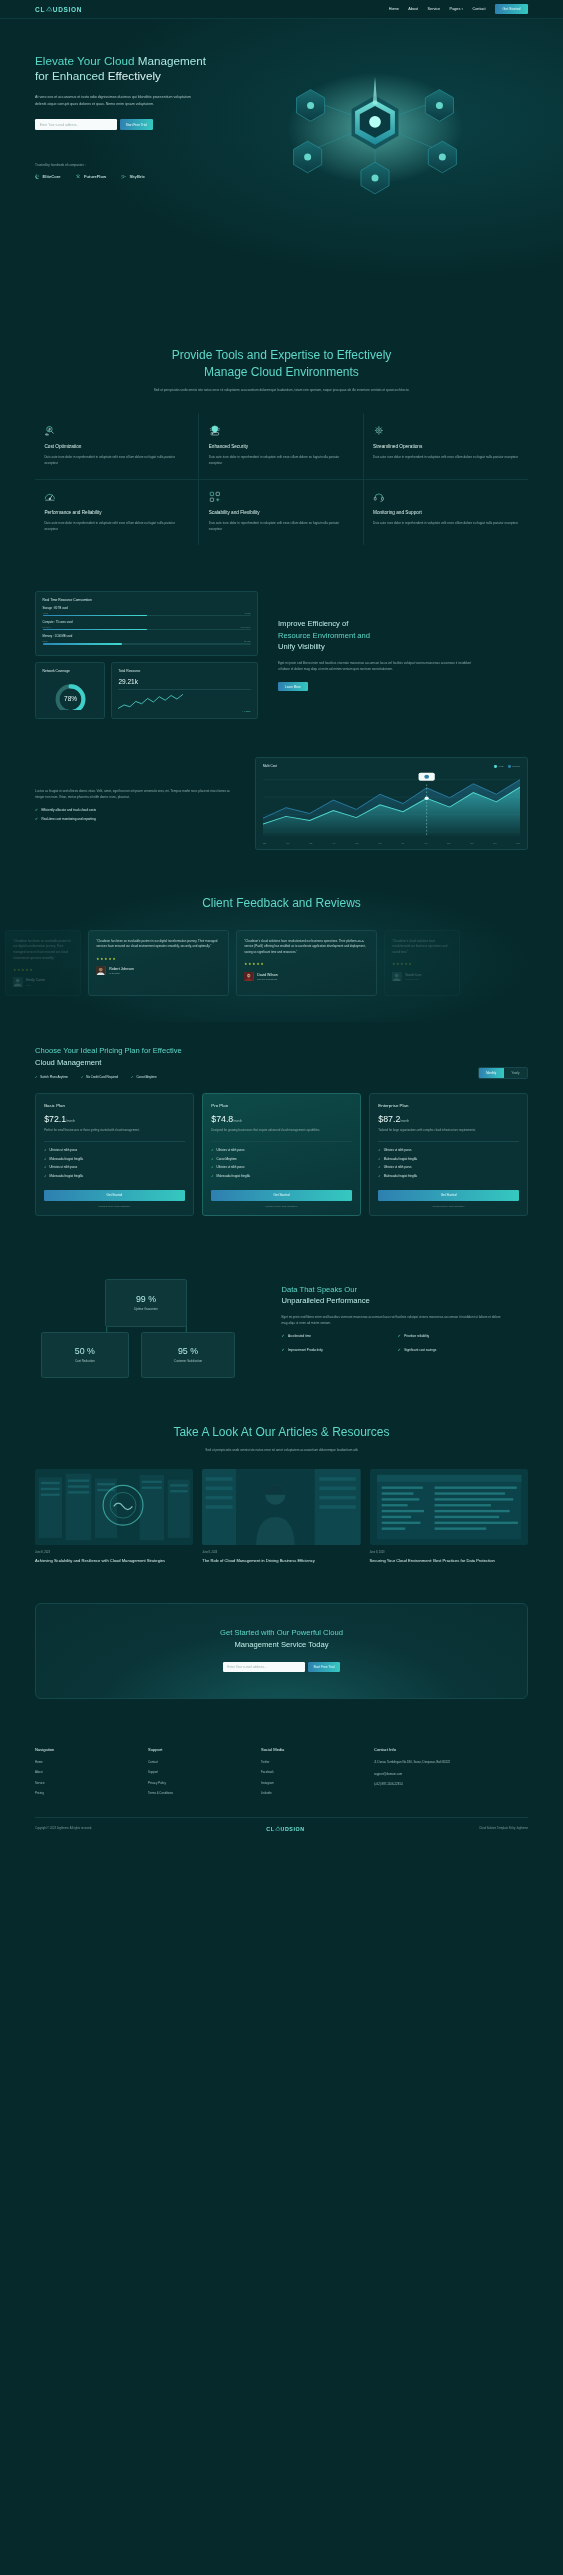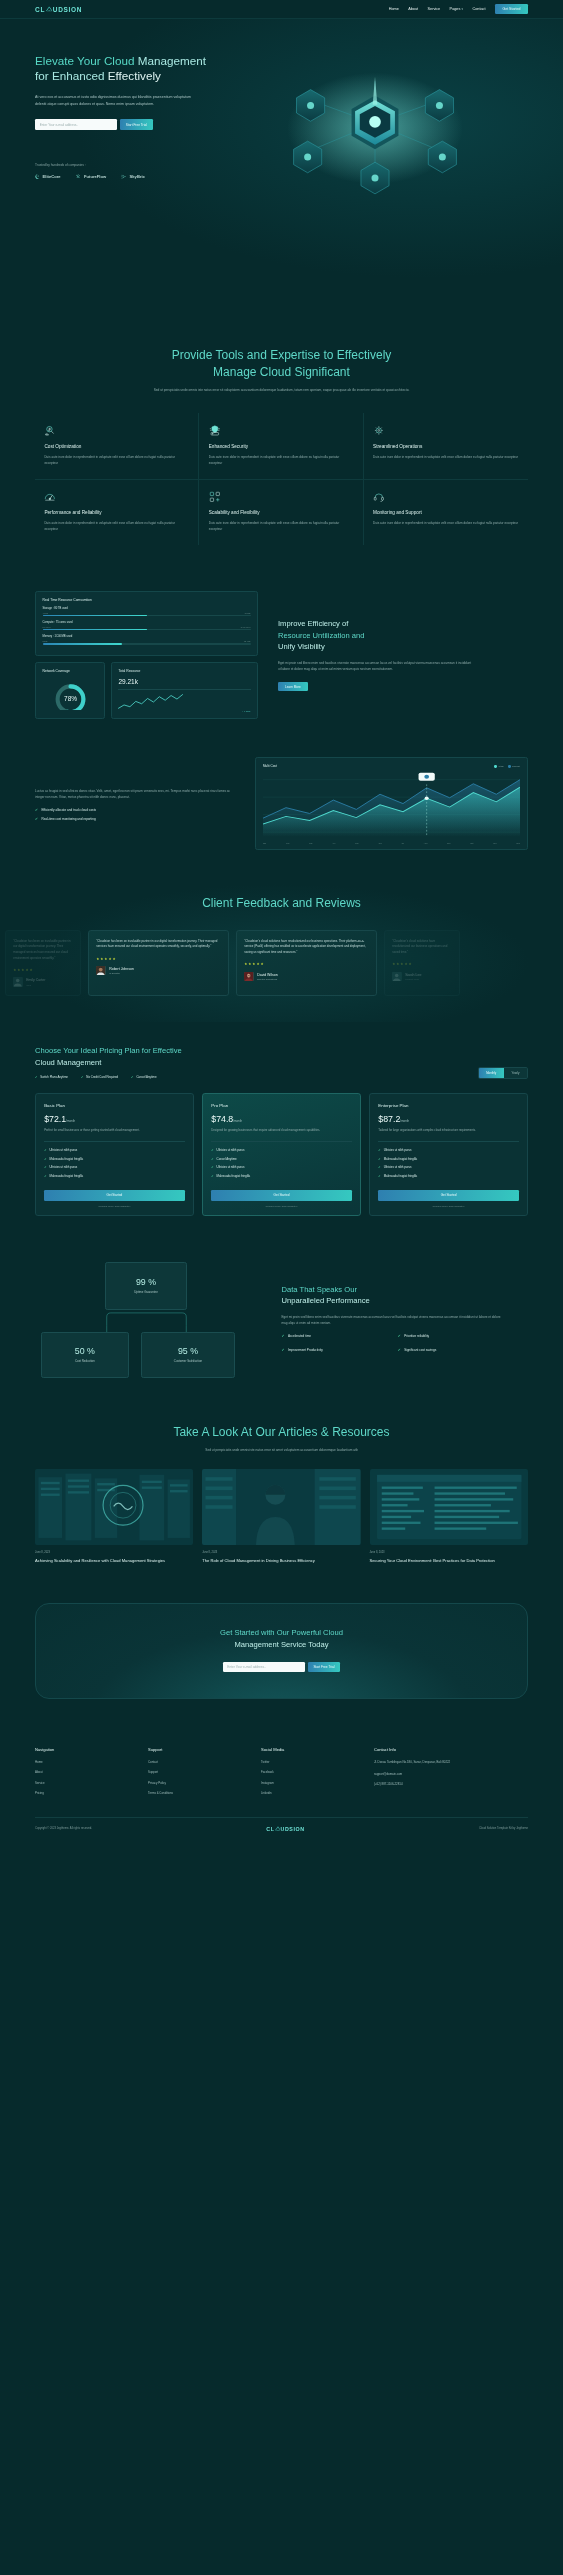--- a/index.html
+++ b/index.html
@@ -202,21 +202,21 @@
   .articles { padding:22px 0 27px; }
   .art-grid { width:493px; margin:15.3px auto 0; display:grid;
               grid-template-columns:repeat(3,1fr); gap:8.8px; }
   .art-thumb { width:100%; height:76px; border-radius:2.3px; overflow:hidden;
                position:relative; background:#0b3336; }
   .art-date { margin-top:6.5px; font-size:2.6px; color:#7fa09f; }
   .art-title { margin-top:3.5px; font-size:4.1px; line-height:1.55; color:#dff4f1; }
 
   
   .cta { padding:11.7px 0 32px; }
-  .cta-box { width:493px; margin:0 auto; border-radius:14px; padding:23.5px 0 26px;
+  .cta-box { width:493px; margin:0 auto; border-radius:6px; padding:23.5px 0 26px;
              text-align:center; position:relative; overflow:hidden;
              background:radial-gradient(ellipse at 50% 120%, #14575a 0%, #0a3437 55%, #083032 100%);
              border:0.6px solid #14484b; }
   .cta-h2 { font-size:7.6px; line-height:1.5; font-weight:400; color:#5fd8c8; }
   .cta-h2 .lt { color:#bfeee8; }
   .cta-form { margin-top:11.7px; display:flex; gap:2.9px; justify-content:center; }
   .cta-input { width:82px; height:10.6px; border:none; border-radius:1.2px;
                background:#f7fbfb; font-size:3.2px; padding:0 4.7px; color:#6b8786;
                font-family:inherit; }
   .cta-input::placeholder { color:#9fb2b2; }
@@ -361,21 +361,21 @@
         </g>
       </svg>
     </div>
   </div>
 </section>
 
 <section class="features">
   <div class="inner">
     <h2 class="sec-title">
       <span>Provide Tools and Expertise to Effectively</span><br>
-      <span>Manage Cloud Significant</span>
+      <span>Manage Cloud Environments</span>
     </h2>
     <p class="sec-sub">Sed ut perspiciatis unde omnis iste natus error sit voluptatem accusantium doloremque laudantium, totam rem aperiam, eaque ipsa quae ab illo inventore veritatis et quasi architecto.</p>
     <div class="feat-grid">
 
       <div class="feat">
         <div class="feat-icon">
           <svg width="11.7" height="11.7" viewBox="0 0 28 28" fill="none" stroke="#9fe8dd" stroke-width="1.4">
             <circle cx="13" cy="10" r="6.5" stroke="#6fe3d6"></circle>
               <path d="M17.6 14.8 L23 20.5" stroke="#cfeeea"></path>
             <path d="M13 6.6v6.8M11.2 8.2h3.2a1.5 1.5 0 0 1 0 3h-2.6a1.5 1.5 0 0 0 0 3h3.2" stroke="#cfeeea" stroke-width="1.1"></path>
@@ -512,21 +512,21 @@
             </svg>
             <span class="res-delta">+ 4.15%</span>
           </div>
         </div>
       </div>
     </div>
 
     <div class="eff-right">
       <h2 class="eff-h2">
         <span class="lt">Improve Efficiency of</span><br>
-        <span>Resource Untilization and</span><br>
+        <span>Resource Environment and</span><br>
         <span class="lt">Unify Visibility</span>
       </h2>
       <p class="eff-p">Eget mi proin sed libero enim sed faucibus viverrate maecenas accumsan lacus vel facilisis volutpat viverra maecenas accumsan it incididunt ut labore et dolore mag aliqu ut enim ad minim veniam quis nostrum exercitationem.</p>
       <button class="btn-learn">Learn More</button>
     </div>
   </div>
 </section>
 
 <section class="mgmt">
   <div class="mgmt-inner">
@@ -772,21 +772,21 @@
   </div>
 </section>
 
 <section class="stats">
   <div class="stats-inner">
     <div class="stats-left">
       <svg width="223" height="117" viewBox="0 0 380 200" style="position:absolute;left:0;top:0">
         <path d="M122 108 v-14 a7 7 0 0 1 7-7 h122 a7 7 0 0 1 7 7 v14" fill="none" stroke="#2d8d86" stroke-width="1"></path>
         <path d="M122 108 v28 M258 108 v28" fill="none" stroke="#2d8d86" stroke-width="1"></path>
       </svg>
-      <div class="stat-box" style="left:70px; top:0; width:82px; height:48px;">
+      <div class="stat-box" style="left:70px; top:17px; width:82px; height:48px;">
         <div class="stat-num">99 %</div>
         <div class="stat-lbl">Uptime Guarantee</div>
       </div>
       <div class="stat-box" style="left:5.9px; top:70px; width:88px; height:46px;">
         <div class="stat-num">50 %</div>
         <div class="stat-lbl">Cost Reduction</div>
       </div>
       <div class="stat-box" style="left:106px; top:70px; width:94px; height:46px;">
         <div class="stat-num">95 %</div>
         <div class="stat-lbl">Customer Satisfaction</div>

